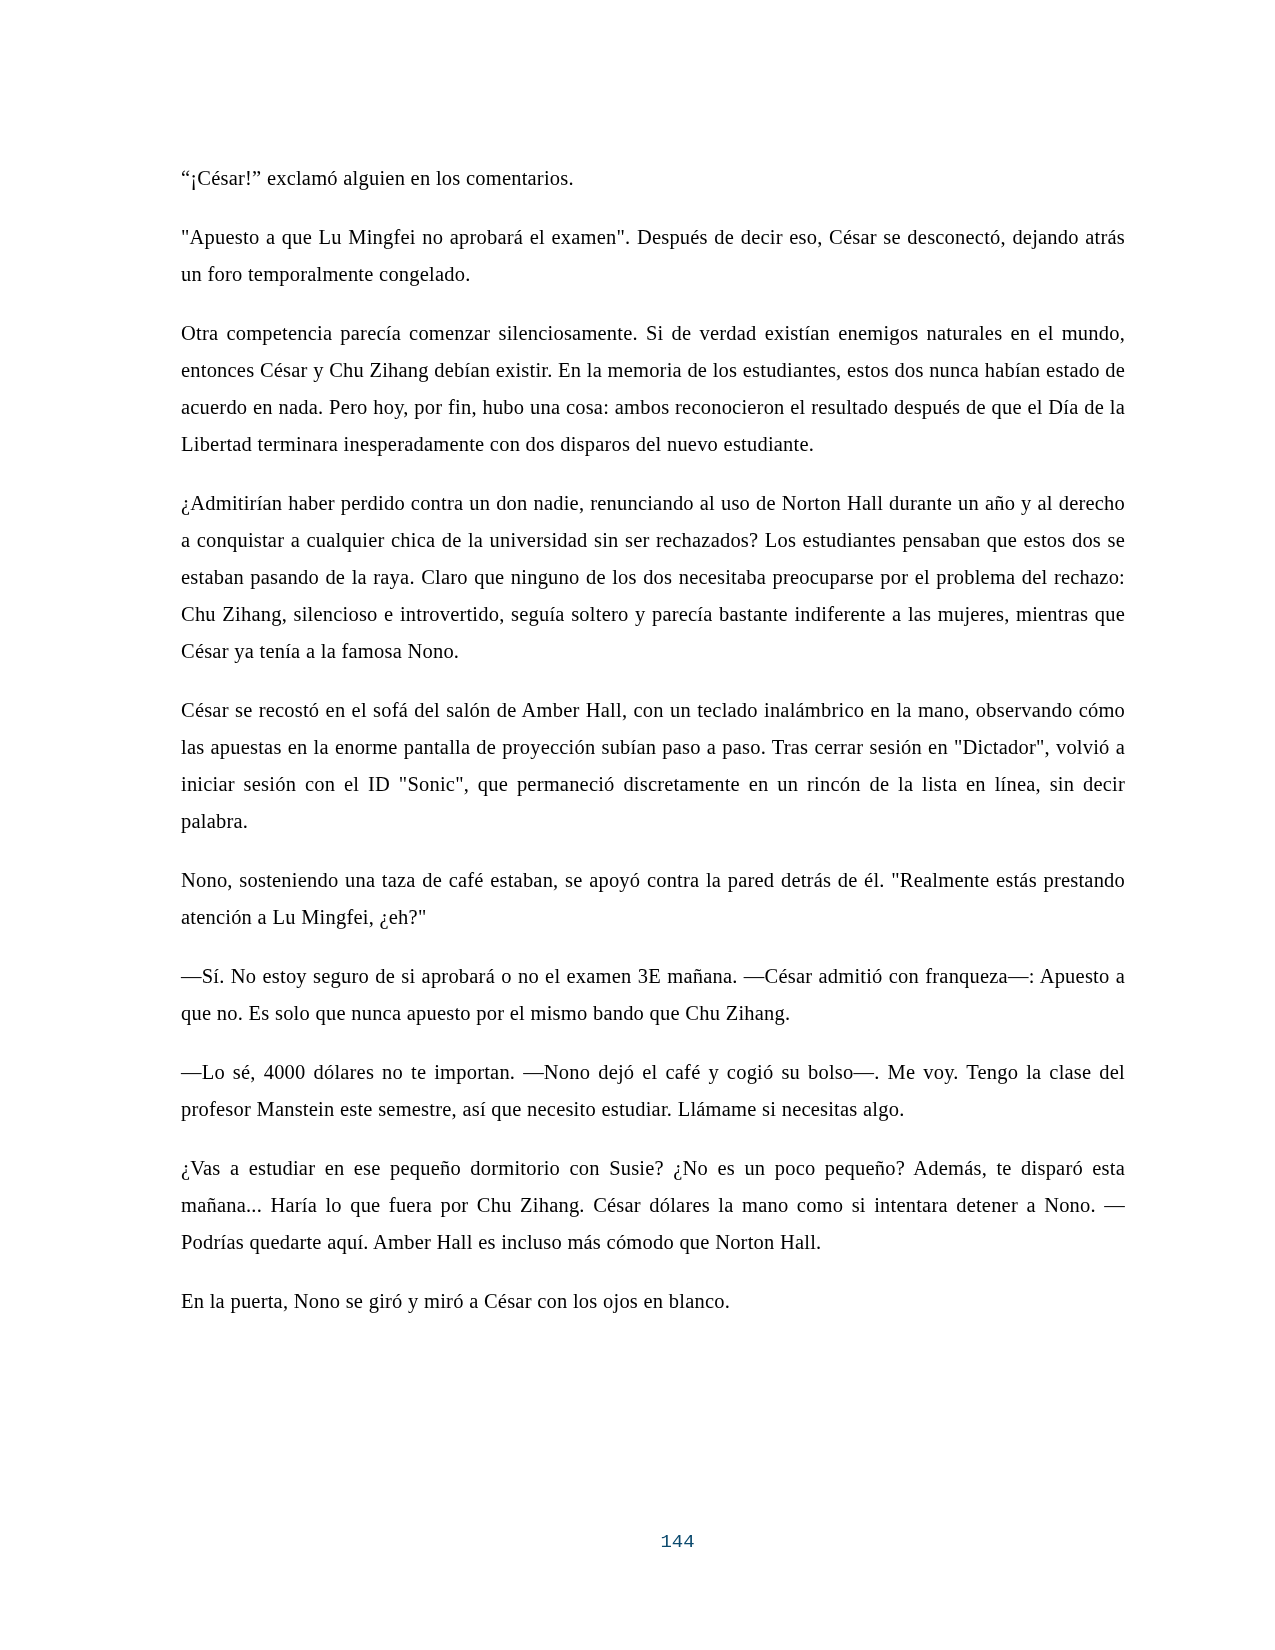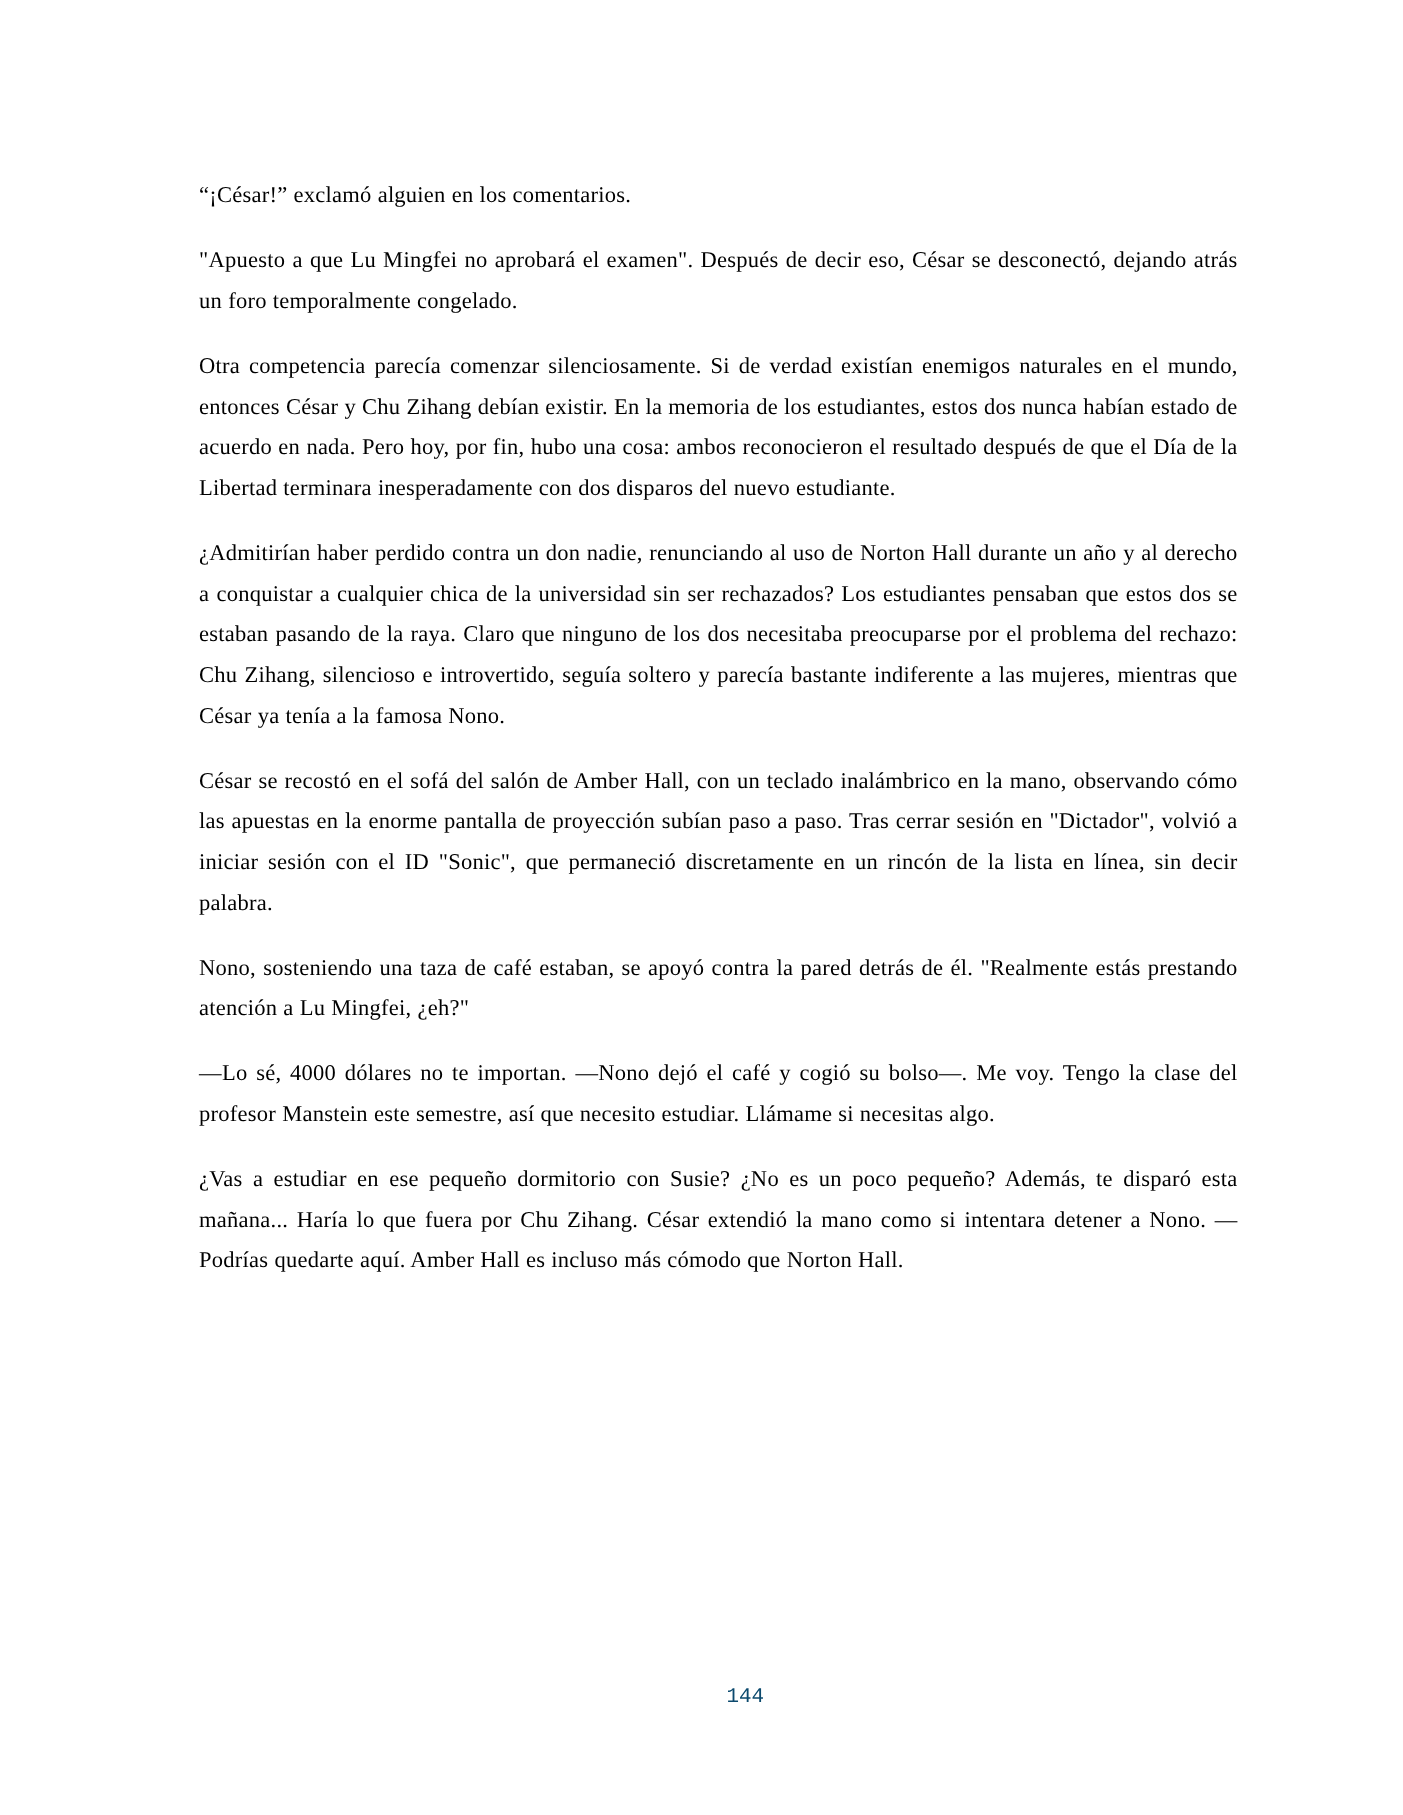--- a/index.html
+++ b/index.html
@@ -57,19 +57,21 @@
 
 <div class="page">
 
   <div class="text-block">
     <p class="para">“¡César!” exclamó alguien en los comentarios.</p>
     <p class="para">"Apuesto a que Lu Mingfei no aprobará el examen". Después de decir eso, César se desconectó, dejando atrás un foro temporalmente congelado.</p>
     <p class="para">Otra competencia parecía comenzar silenciosamente. Si de verdad existían enemigos naturales en el mundo, entonces César y Chu Zihang debían existir. En la memoria de los estudiantes, estos dos nunca habían estado de acuerdo en nada. Pero hoy, por fin, hubo una cosa: ambos reconocieron el resultado después de que el Día de la Libertad terminara inesperadamente con dos disparos del nuevo estudiante.</p>
     <p class="para">¿Admitirían haber perdido contra un don nadie, renunciando al uso de Norton Hall durante un año y al derecho a conquistar a cualquier chica de la universidad sin ser rechazados? Los estudiantes pensaban que estos dos se estaban pasando de la raya. Claro que ninguno de los dos necesitaba preocuparse por el problema del rechazo: Chu Zihang, silencioso e introvertido, seguía soltero y parecía bastante indiferente a las mujeres, mientras que César ya tenía a la famosa Nono.</p>
     <p class="para">César se recostó en el sofá del salón de Amber Hall, con un teclado inalámbrico en la mano, observando cómo las apuestas en la enorme pantalla de proyección subían paso a paso. Tras cerrar sesión en "Dictador", volvió a iniciar sesión con el ID "Sonic", que permaneció discretamente en un rincón de la lista en línea, sin decir palabra.</p>
     <p class="para">Nono, sosteniendo una taza de café estaban, se apoyó contra la pared detrás de él. "Realmente estás prestando atención a Lu Mingfei, ¿eh?"</p>
+    <p class="para">—Sí. No estoy seguro de si aprobará o no el examen 3E mañana. —César admitió con franqueza—: Apuesto a que no. Es solo que nunca apuesto por el mismo bando que Chu Zihang.</p>
     <p class="para">—Lo sé, 4000 dólares no te importan. —Nono dejó el café y cogió su bolso—. Me voy. Tengo la clase del profesor Manstein este semestre, así que necesito estudiar. Llámame si necesitas algo.</p>
-    <p class="para">¿Vas a estudiar en ese pequeño dormitorio con Susie? ¿No es un poco pequeño? Además, te disparó esta mañana... Haría lo que fuera por Chu Zihang. César extendió la mano como si intentara detener a Nono. —Podrías quedarte aquí. Amber Hall es incluso más cómodo que Norton Hall.</p>
+    <p class="para">¿Vas a estudiar en ese pequeño dormitorio con Susie? ¿No es un poco pequeño? Además, te disparó esta mañana... Haría lo que fuera por Chu Zihang. César dólares la mano como si intentara detener a Nono. —Podrías quedarte aquí. Amber Hall es incluso más cómodo que Norton Hall.</p>
+    <p class="para">En la puerta, Nono se giró y miró a César con los ojos en blanco.</p>
   </div>
 
   <div class="page-number">144</div>
 
 </div>
 
 </body></html>

